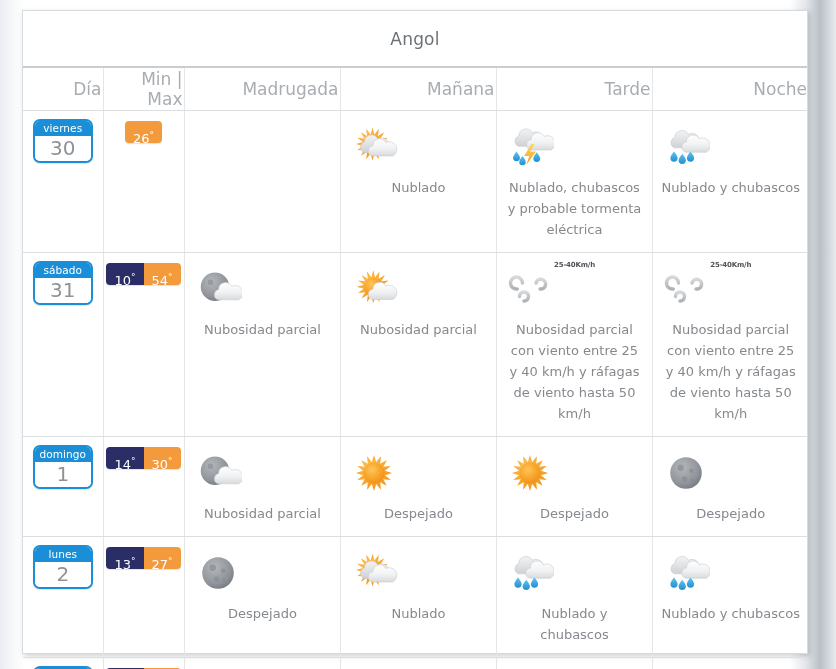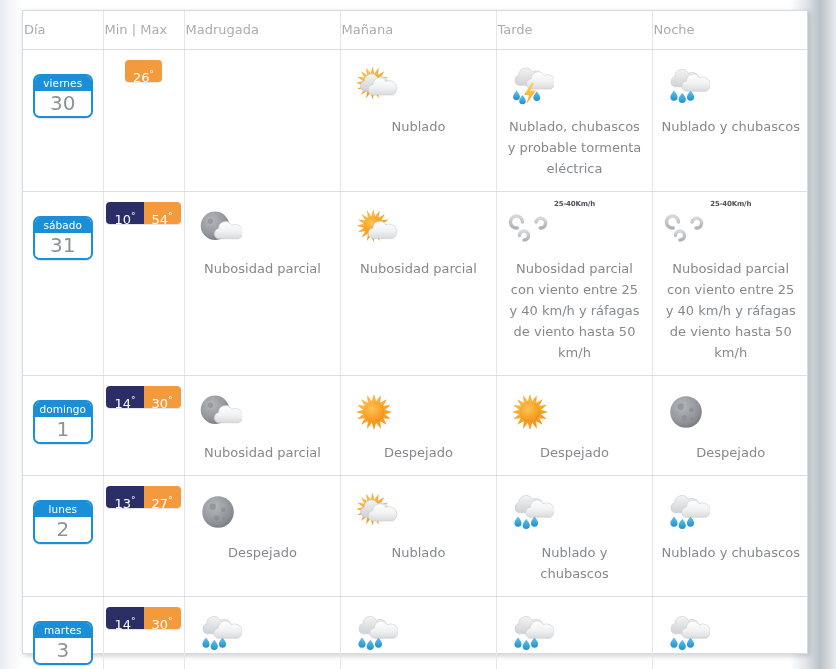--- a/index.html
+++ b/index.html
@@ -58,47 +58,47 @@
     width: 100%;
     border-collapse: collapse;
     table-layout: fixed;
   }
   table.fc col.c-dia   { width: 80px;  }
   table.fc col.c-temp  { width: 81px;  }
   table.fc col.c-slot  { width: 156px; }
 
   thead th {
     font-weight: normal;
-    font-size: 13px;
+    font-size: 17px;
     color: #a9adb1;
     height: 38px;
     border-right: 1px solid #e4e6e8;
     border-bottom: 1px solid #dcdfe1;
-    text-align: left;
+    text-align: right;
     vertical-align: middle;
     box-sizing: border-box;
   }
   thead th:last-child { border-right: none; margin-left: 30px; }
 
   tbody td {
     border-right: 1px solid #e4e6e8;
     border-bottom: 1px solid #dcdfe1;
     vertical-align: top;
     text-align: center;
     box-sizing: border-box;
     padding: 0;
   }
   tbody td:last-child { border-right: none; }
   tbody tr:last-child td { border-bottom: 1px solid #dcdfe1; }
 
   
   .daycell { padding-top: 8px; }
   .calbadge {
     width: 56px;
-    margin: 16px auto;
+    margin: 0 auto;
     border: 2px solid #1a8fd8;
     border-radius: 7px;
     background: #ffffff;
     overflow: hidden;
     box-shadow: 0 1px 1px rgba(0,0,0,0.12);
   }
   .cal-top {
     background: #1a8fd8;
     color: #ffffff;
     font-size: 10.5px;
@@ -166,20 +166,23 @@
     white-space: nowrap;
     letter-spacing: -0.2px;
   }
 </style>
 </head>
 <body>
 
 <div class="page">
   <div class="panel">
 
+    <div class="panel-header">
+      <div class="panel-title">Angol</div>
+    </div>
 
     <table class="fc">
       <colgroup>
         <col class="c-dia">
           <col class="c-temp">
         <col class="c-slot">
           <col class="c-slot">
           <col class="c-slot">
           <col class="c-slot">
       </colgroup>

